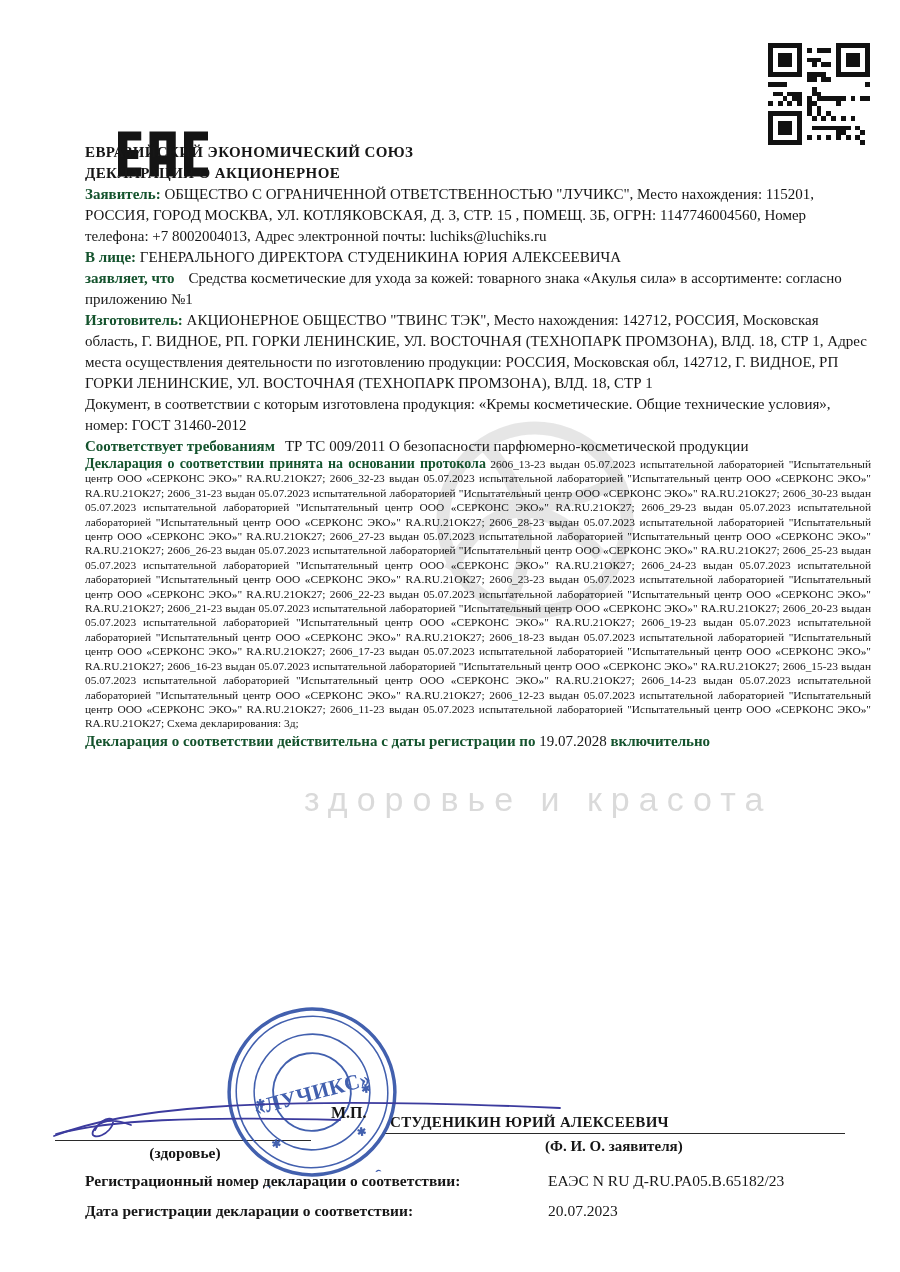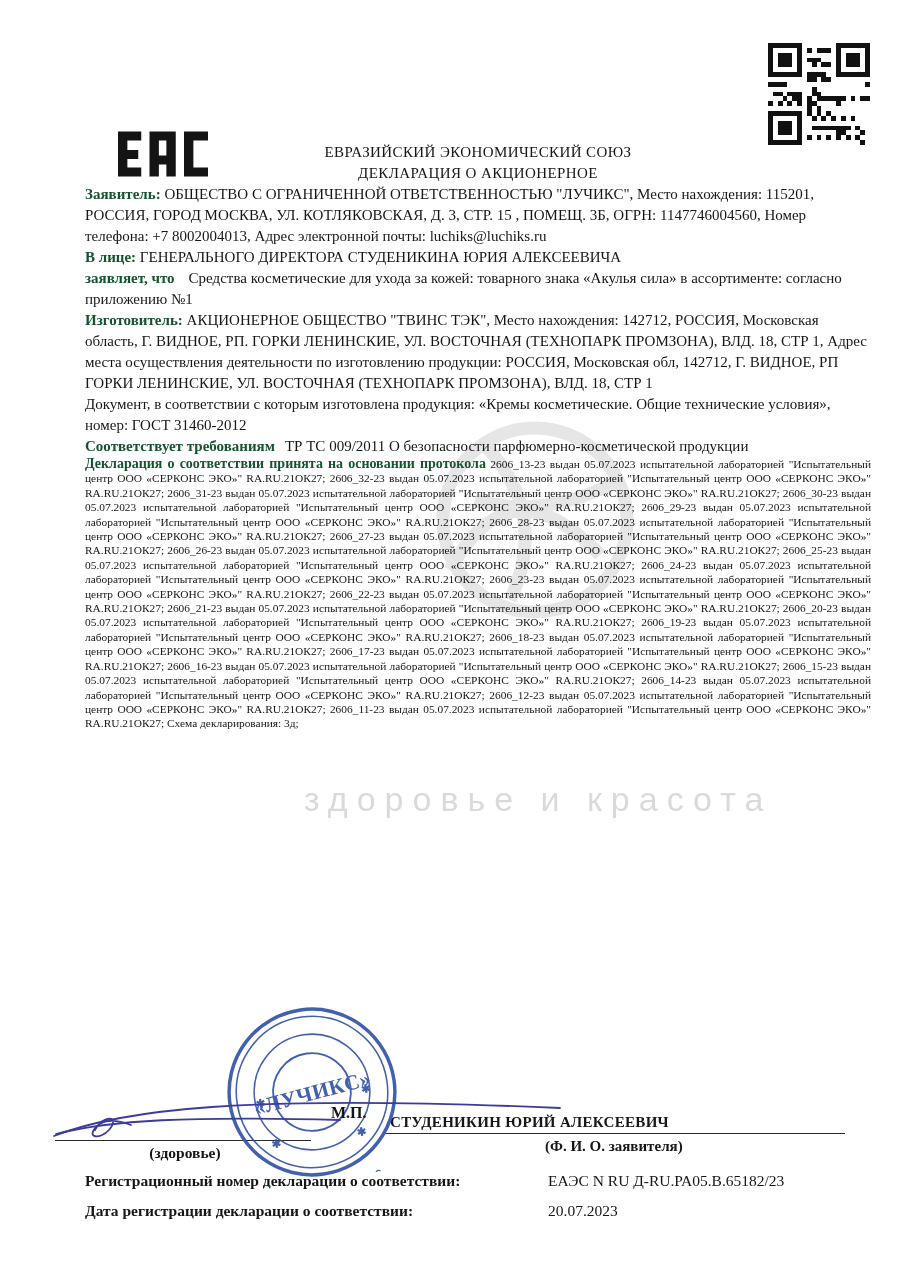--- a/index.html
+++ b/index.html
@@ -8,21 +8,21 @@
     background:#ffffff;color:#161616;
     font-family:"Liberation Serif", serif;
   }
   .abs{position:absolute;}
   
   .eac-logo{left:118px;top:124px;width:90px;height:60px;}
   .qr{left:763px;top:40px;width:112px;height:108px;background:#fff;}
   
   .col{left:85px;top:142px;width:786px;z-index:2;}
   .col p{margin:0;font-size:15px;line-height:21px;}
-  .title{ text-align:center;font-weight:normal;font-size:16.5px;line-height:20px;letter-spacing:.4px;}
+  .title{ text-align:left;font-weight:bold;font-size:16.5px;line-height:20px;letter-spacing:.4px;}
   .title2{margin-top:13px;}
   .para-applicant{margin-top:22px;}
   .para-person{margin-top:16px;}
   .para-declares{margin-top:10px;}
   .para-declares b{margin-right:14px;}
   .para-manufacturer{margin-top:10px;}
   .para-document{margin-top:5px;}
   .para-requirements{margin-top:4px;}
   .para-requirements b{margin-right:10px;}
   .para-protocols{margin-top:9px;font-size:11.4px !important;line-height:14.4px !important;text-align:justify;}
@@ -180,20 +180,21 @@
 
   <p class="para-manufacturer"><b>Изготовитель:</b> <span>АКЦИОНЕРНОЕ ОБЩЕСТВО "ТВИНС ТЭК", Место нахождения: 142712, РОССИЯ, Московская область, Г. ВИДНОЕ, РП. ГОРКИ ЛЕНИНСКИЕ, УЛ. ВОСТОЧНАЯ (ТЕХНОПАРК ПРОМЗОНА), ВЛД. 18, СТР 1, Адрес места осуществления деятельности по изготовлению продукции: РОССИЯ, Московская обл, 142712, Г. ВИДНОЕ, РП ГОРКИ ЛЕНИНСКИЕ, УЛ. ВОСТОЧНАЯ (ТЕХНОПАРК ПРОМЗОНА), ВЛД. 18, СТР 1</span></p>
 
   <p class="para-document">Документ, в соответствии с которым изготовлена продукция: «Кремы косметические. Общие технические условия», номер: ГОСТ 31460-2012</p>
 
   <p class="para-requirements"><b>Соответствует требованиям</b><span>ТР ТС 009/2011 О безопасности парфюмерно-косметической продукции</span></p>
 
   <p class="para-protocols"><b style="font-size:14px;">Декларация о соответствии принята на основании протокола</b> <span>2606_13-23 выдан 05.07.2023 испытательной лабораторией "Испытательный центр ООО «СЕРКОНС ЭКО»" RA.RU.21ОК27; 2606_32-23 выдан 05.07.2023 испытательной лабораторией "Испытательный центр ООО «СЕРКОНС ЭКО»" RA.RU.21ОК27; 2606_31-23 выдан 05.07.2023 испытательной лабораторией "Испытательный центр ООО «СЕРКОНС ЭКО»" RA.RU.21ОК27; 2606_30-23 выдан 05.07.2023 испытательной лабораторией "Испытательный центр ООО «СЕРКОНС ЭКО»" RA.RU.21ОК27; 2606_29-23 выдан 05.07.2023 испытательной лабораторией "Испытательный центр ООО «СЕРКОНС ЭКО»" RA.RU.21ОК27; 2606_28-23 выдан 05.07.2023 испытательной лабораторией "Испытательный центр ООО «СЕРКОНС ЭКО»" RA.RU.21ОК27; 2606_27-23 выдан 05.07.2023 испытательной лабораторией "Испытательный центр ООО «СЕРКОНС ЭКО»" RA.RU.21ОК27; 2606_26-23 выдан 05.07.2023 испытательной лабораторией "Испытательный центр ООО «СЕРКОНС ЭКО»" RA.RU.21ОК27; 2606_25-23 выдан 05.07.2023 испытательной лабораторией "Испытательный центр ООО «СЕРКОНС ЭКО»" RA.RU.21ОК27; 2606_24-23 выдан 05.07.2023 испытательной лабораторией "Испытательный центр ООО «СЕРКОНС ЭКО»" RA.RU.21ОК27; 2606_23-23 выдан 05.07.2023 испытательной лабораторией "Испытательный центр ООО «СЕРКОНС ЭКО»" RA.RU.21ОК27; 2606_22-23 выдан 05.07.2023 испытательной лабораторией "Испытательный центр ООО «СЕРКОНС ЭКО»" RA.RU.21ОК27; 2606_21-23 выдан 05.07.2023 испытательной лабораторией "Испытательный центр ООО «СЕРКОНС ЭКО»" RA.RU.21ОК27; 2606_20-23 выдан 05.07.2023 испытательной лабораторией "Испытательный центр ООО «СЕРКОНС ЭКО»" RA.RU.21ОК27; 2606_19-23 выдан 05.07.2023 испытательной лабораторией "Испытательный центр ООО «СЕРКОНС ЭКО»" RA.RU.21ОК27; 2606_18-23 выдан 05.07.2023 испытательной лабораторией "Испытательный центр ООО «СЕРКОНС ЭКО»" RA.RU.21ОК27; 2606_17-23 выдан 05.07.2023 испытательной лабораторией "Испытательный центр ООО «СЕРКОНС ЭКО»" RA.RU.21ОК27; 2606_16-23 выдан 05.07.2023 испытательной лабораторией "Испытательный центр ООО «СЕРКОНС ЭКО»" RA.RU.21ОК27; 2606_15-23 выдан 05.07.2023 испытательной лабораторией "Испытательный центр ООО «СЕРКОНС ЭКО»" RA.RU.21ОК27; 2606_14-23 выдан 05.07.2023 испытательной лабораторией "Испытательный центр ООО «СЕРКОНС ЭКО»" RA.RU.21ОК27; 2606_12-23 выдан 05.07.2023 испытательной лабораторией "Испытательный центр ООО «СЕРКОНС ЭКО»" RA.RU.21ОК27; 2606_11-23 выдан 05.07.2023 испытательной лабораторией "Испытательный центр ООО «СЕРКОНС ЭКО»" RA.RU.21ОК27; Схема декларирования: 3д;</span></p>
 
 
+  <p class="para-validity"><b>Декларация о соответствии действительна с даты регистрации по</b> <span>19.07.2028</span> <b>включительно</b></p>
 </div>
 
 <svg class="abs stamp" viewBox="0 0 172 172" width="176" height="176">
   <g fill="none" stroke="#3353a8">
     <circle cx="86" cy="86" r="81" stroke-width="3.4"></circle>
     <circle cx="86" cy="86" r="74" stroke-width="1.5"></circle>
     <circle cx="86" cy="86" r="56.5" stroke-width="1.5"></circle>
     <circle cx="86" cy="86" r="38" stroke-width="1.8"></circle>
   </g>
   <defs>

